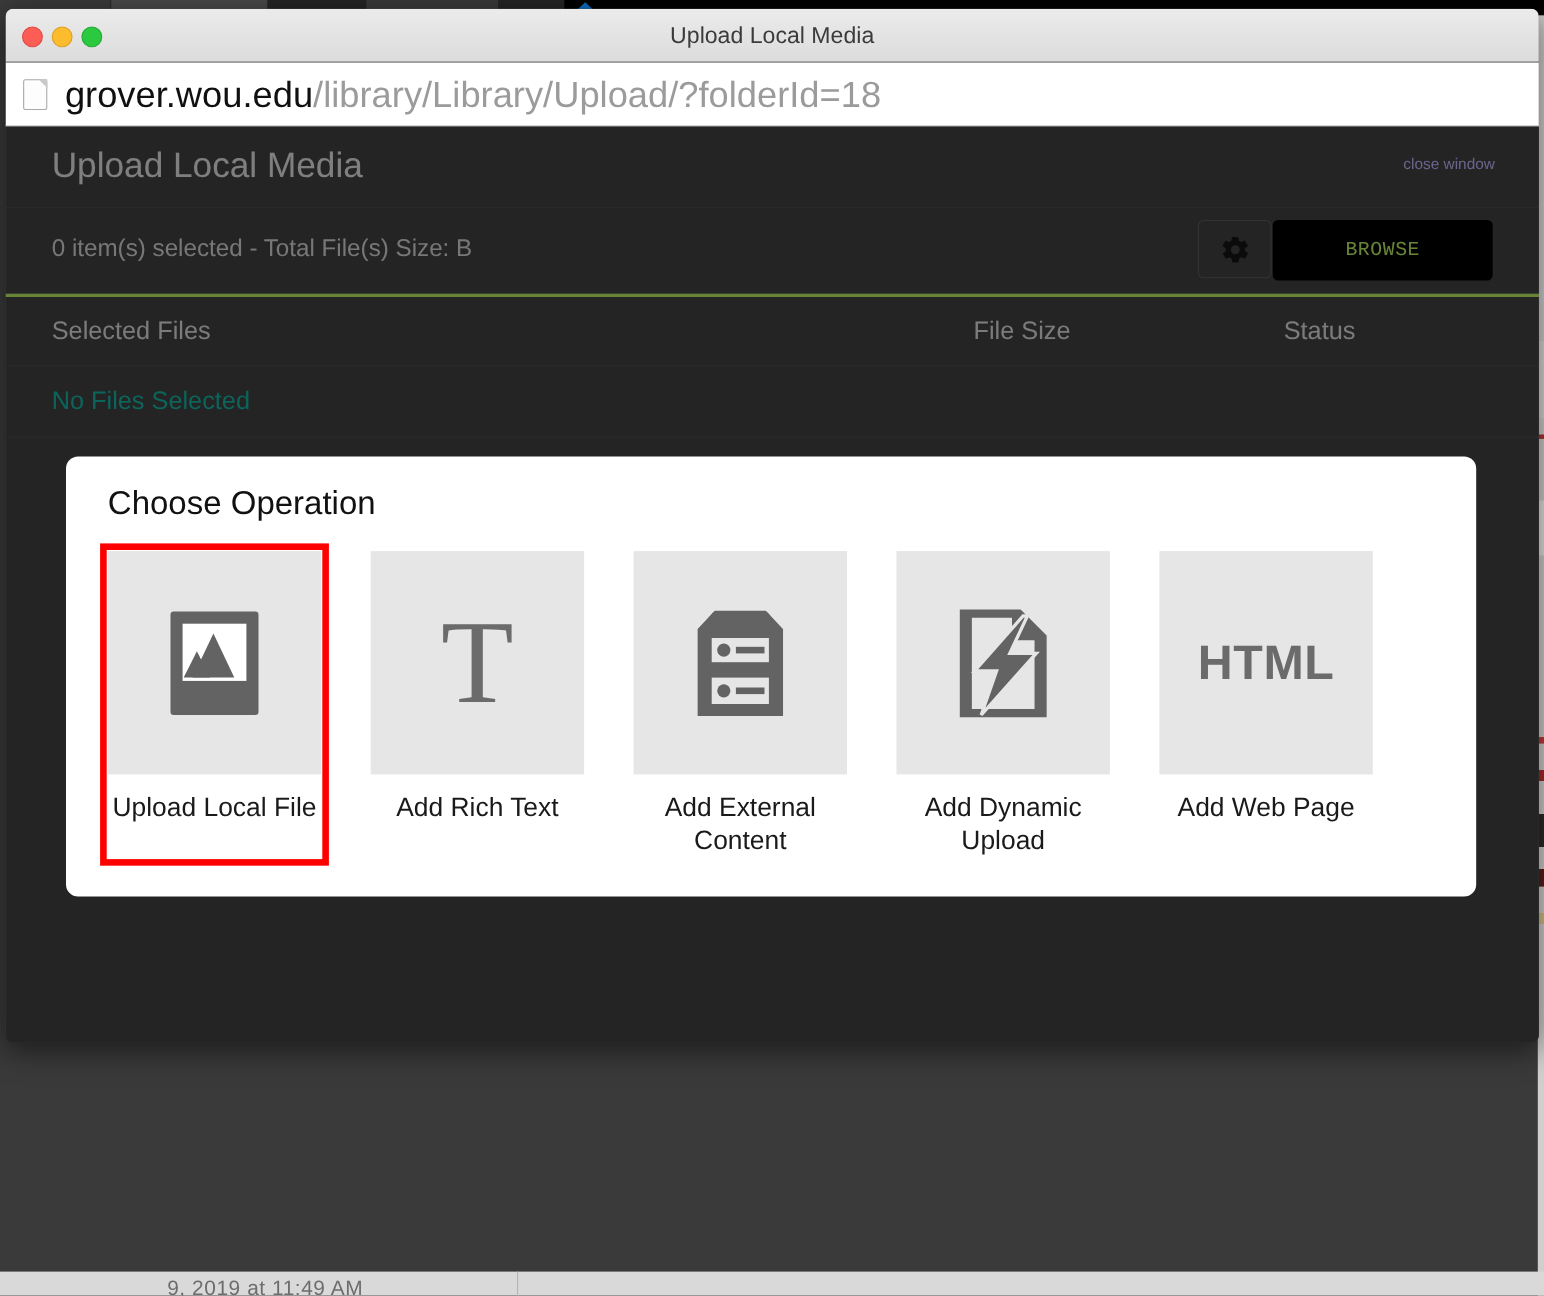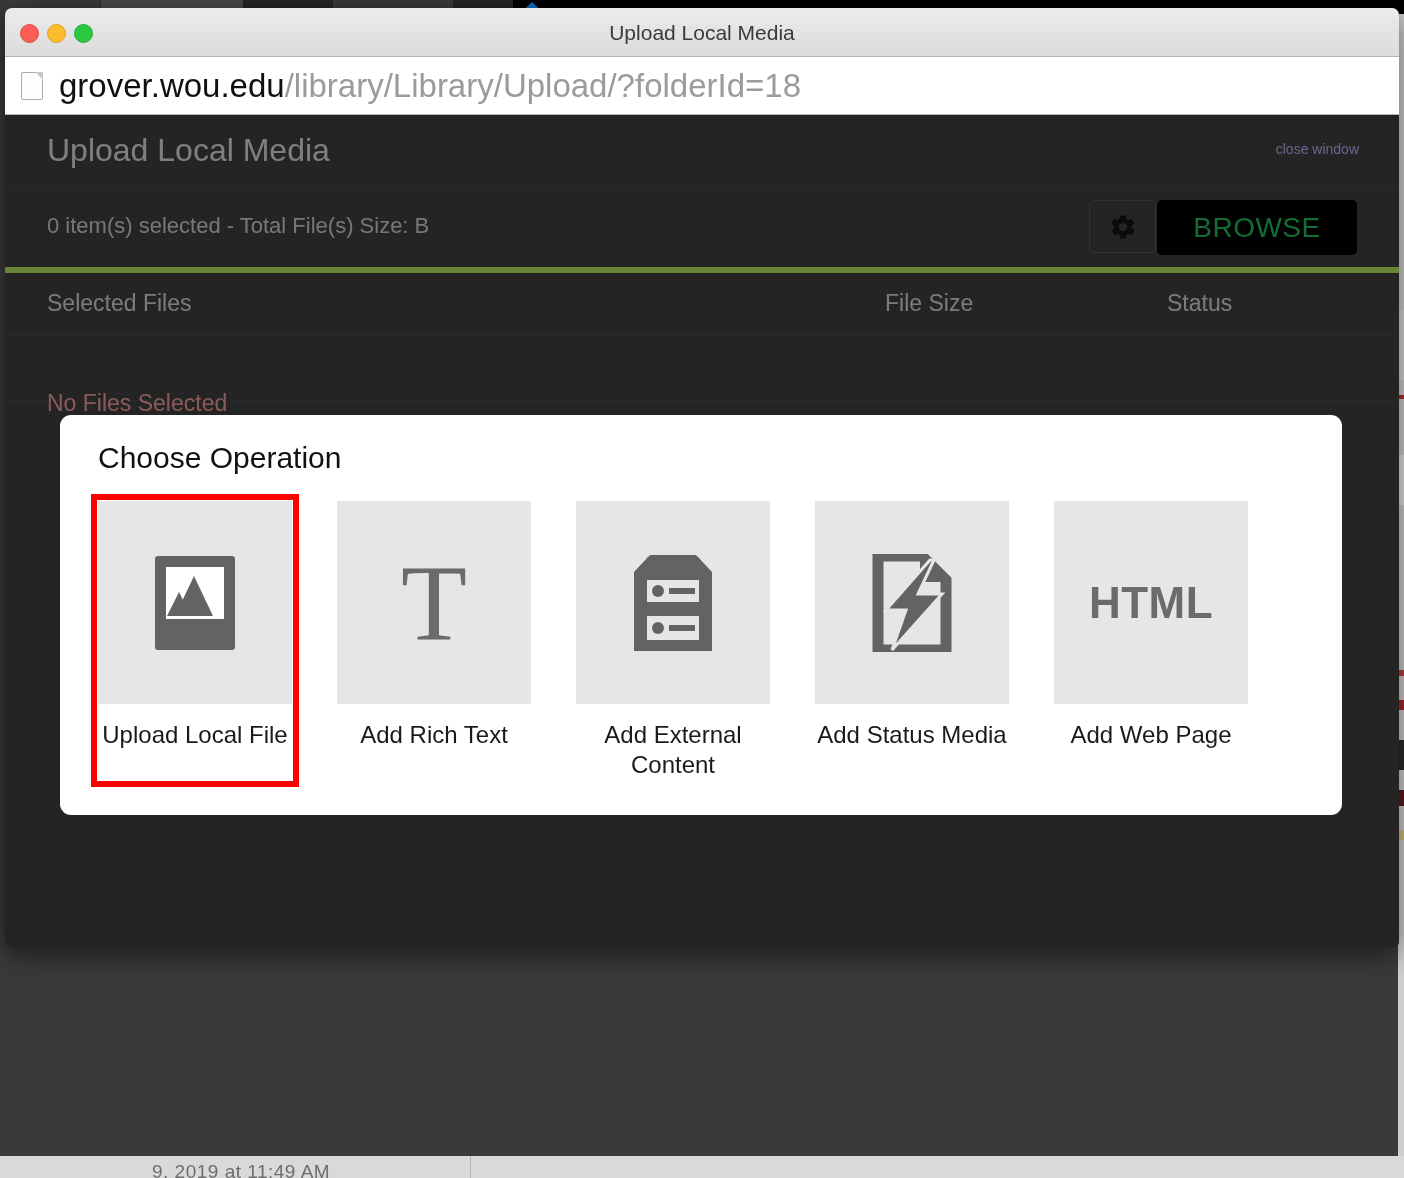--- a/index.html
+++ b/index.html
@@ -200,21 +200,21 @@
     top: 26px;
     font-size: 14px;
     color: #c4b5fd;
     text-decoration: none;
     font-family: "Liberation Sans", sans-serif;
   }
 
   .toolbar-row {
     position: relative;
     height: 78px;
-    border-bottom: 6px solid #bef264;
+    border-bottom: 3px solid #bef264;
   }
   #selection-summary {
     position: absolute;
     left: 42px;
     top: 24px;
     font-size: 22px;
     color: #d9d9d9;
     font-family: "Liberation Sans", sans-serif;
   }
   #settings-button {
@@ -232,25 +232,25 @@
     padding: 0;
   }
   #browse-button {
     position: absolute;
     right: 42px;
     top: 11px;
     width: 200px; height: 55px;
     background: #000000;
     border: none;
     border-radius: 5px;
-    color: #22c55e;
-    font-size: 28px;
+    color: #bef264;
+    font-size: 18px;
     letter-spacing: .5px;
     cursor: pointer;
-    font-family: Liberation Sans, sans-serif;
+    font-family: Liberation Mono, monospace;
   }
 
   .table-head {
     position: relative;
     height: 62px;
     border-bottom: 1px solid #4e4e4e;
   }
   .table-head .col,
   .table-row .col {
     position: absolute;
@@ -261,21 +261,21 @@
   }
   .col-name   { left: 42px; }
   .col-size   { left: 880px; }
   .col-status { left: 1162px; }
 
   .table-row {
     position: relative;
     height: 64px;
     border-bottom: 1px solid #4e4e4e;
   }
-  .table-row .col { top: 18px; color: #fca5a5; margin-top: 36px; }
+  .table-row .col { top: 18px; color: #14b8a6; }
 
   
   #choose-operation-modal {
     position: absolute;
     left: 55px;
     top: 300px;
     width: 1282px;
     height: 400px;
     background: #ffffff;
     z-index: 10;
@@ -466,21 +466,21 @@
         </div>
 
         <div class="operation-item">
           <div class="op-tile">
             <svg width="80" height="98" viewBox="0 0 80 98">
               <path d="M6 2 h44 l24 24 v70 h-68 z" fill="none" stroke="#636363" stroke-width="11"></path>
               <polygon points="48,2 48,28 74,28" fill="#636363"></polygon>
               <polygon points="58,6 14,56 34,56 20,96 70,40 46,40 62,6" fill="#636363" stroke="#e6e6e6" stroke-width="3"></polygon>
             </svg>
           </div>
-          <span class="op-label">Add Status Media</span>
+          <span class="op-label">Add Dynamic Upload</span>
         </div>
 
         <div class="operation-item">
           <div class="op-tile">
             <span class="glyph-html">HTML</span>
           </div>
           <span class="op-label">Add Web Page</span>
         </div>
 
       </div>

